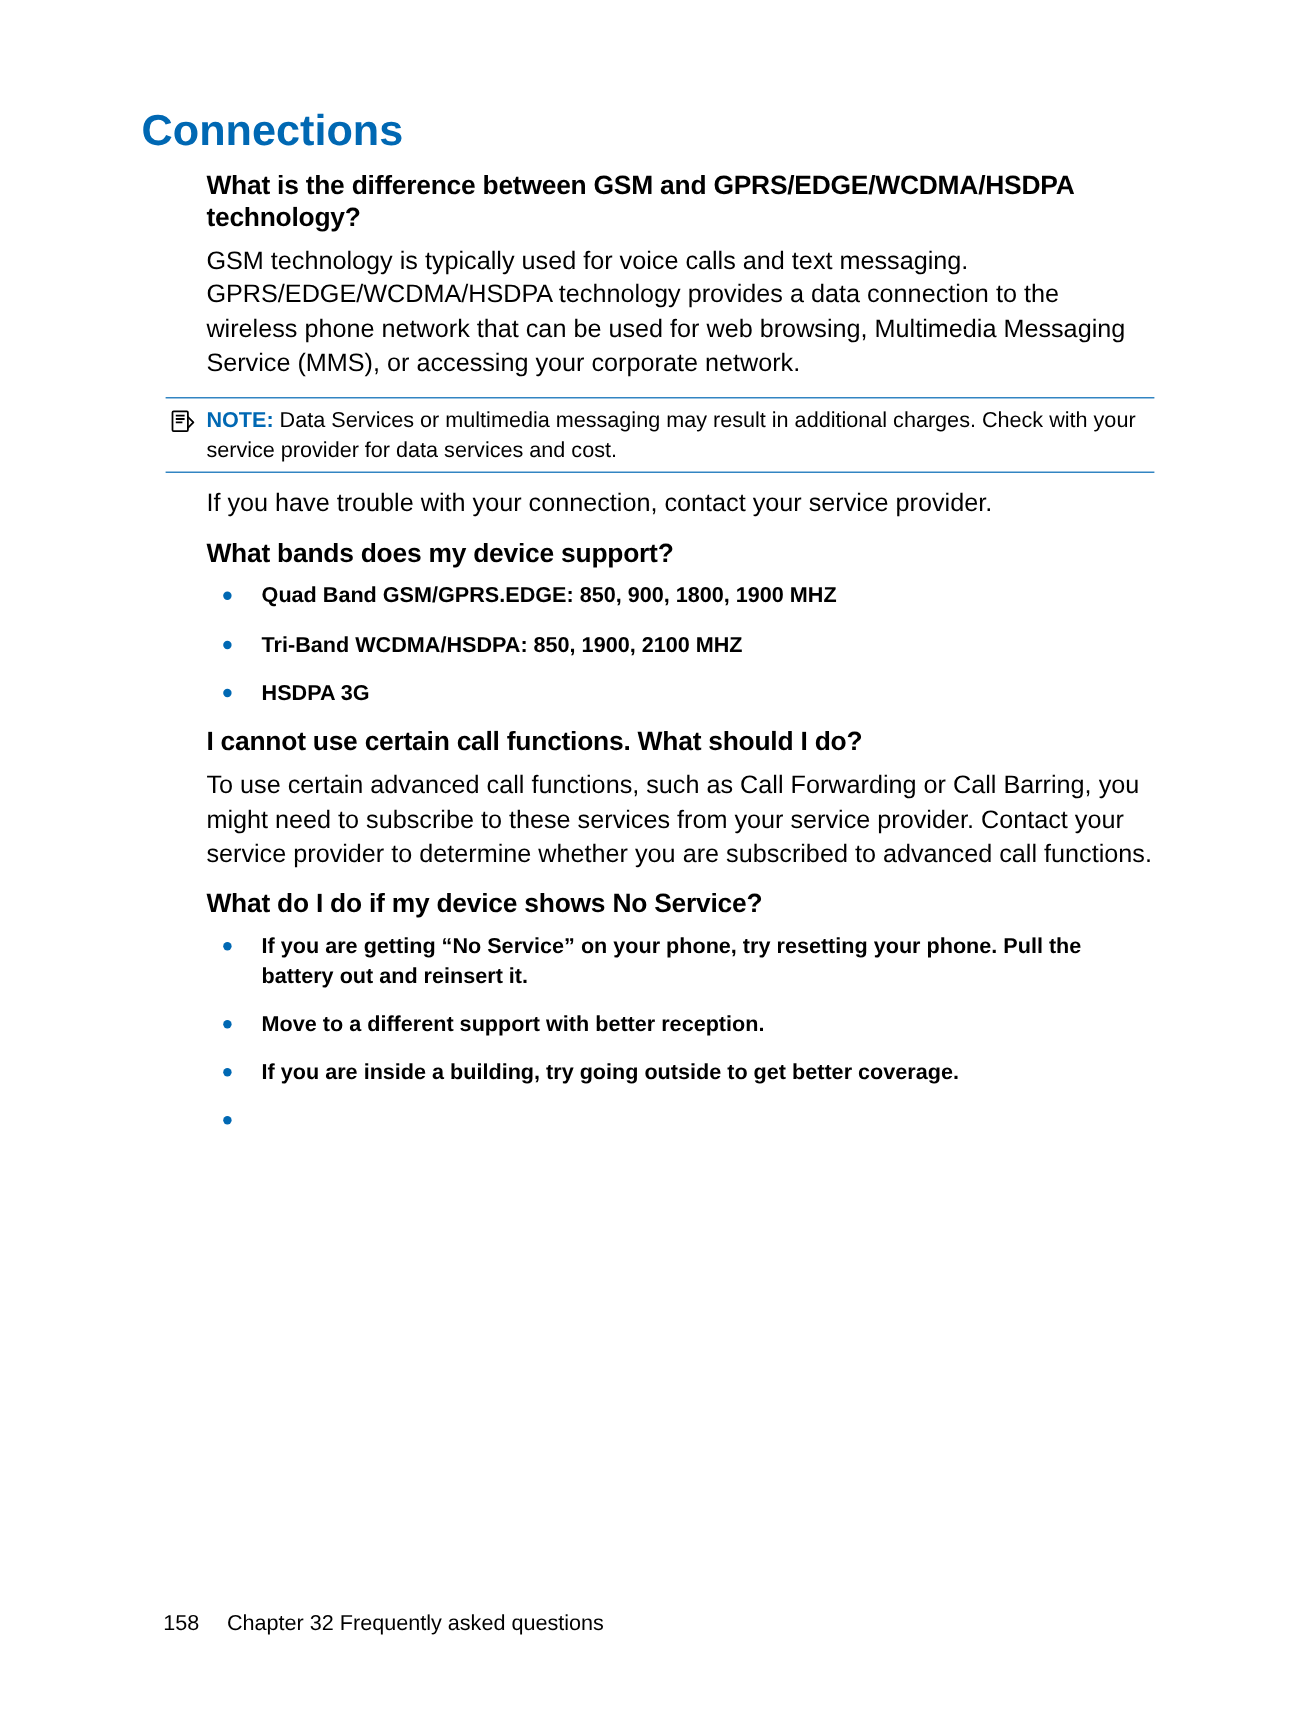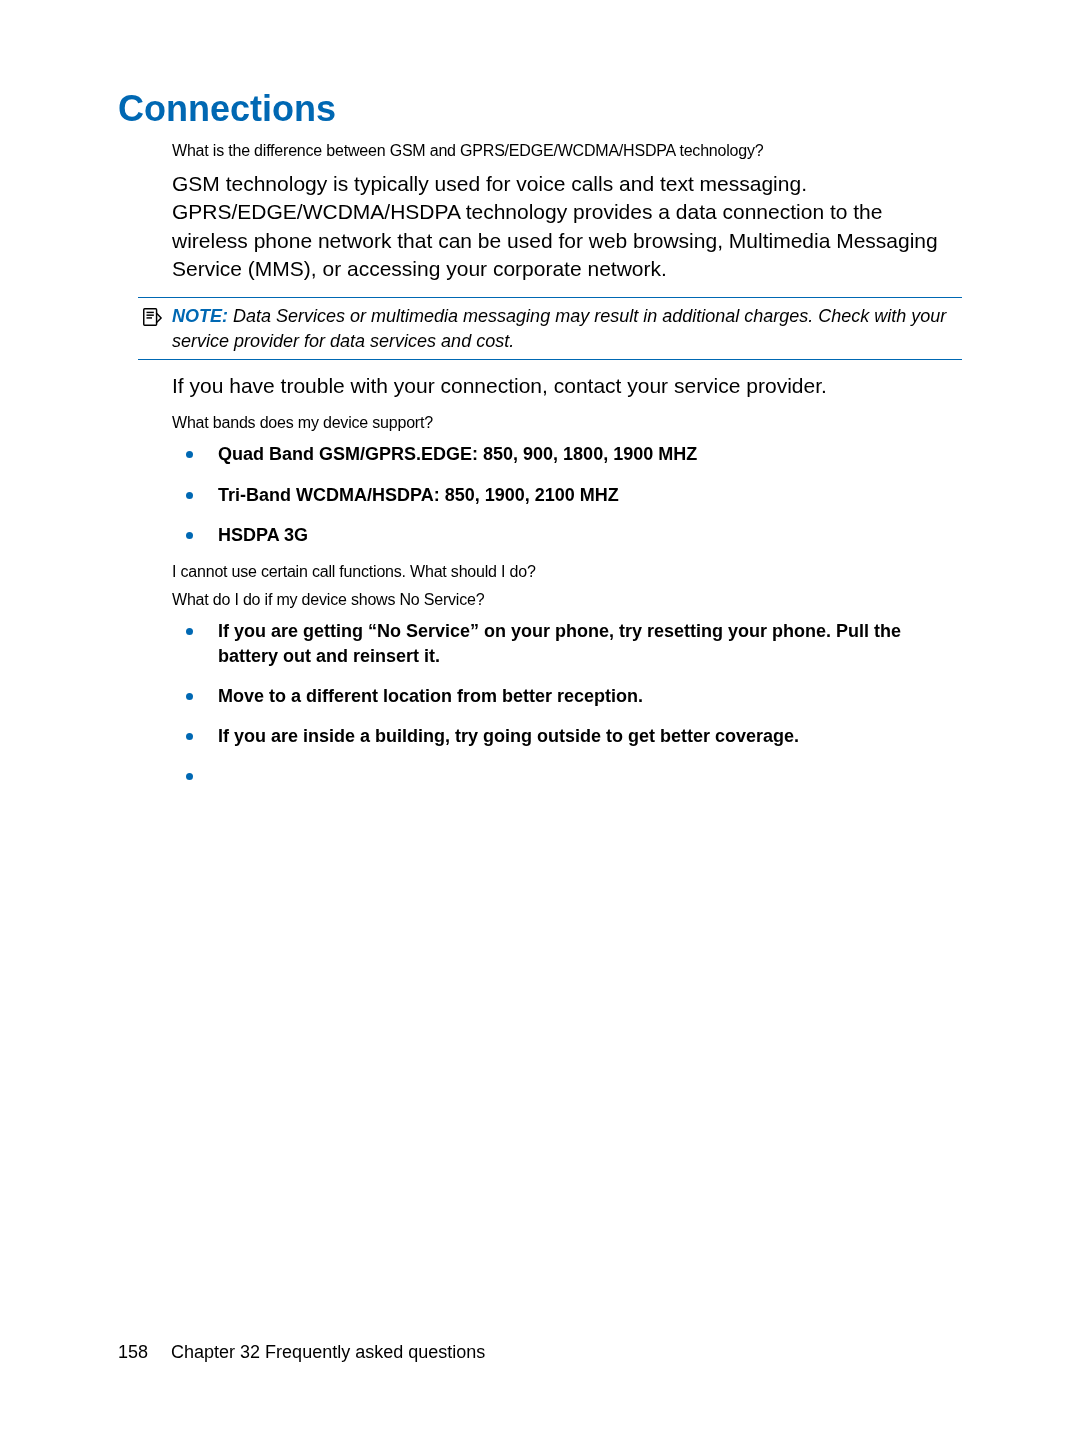--- a/index.html
+++ b/index.html
@@ -24,22 +24,22 @@
     font-size: 36px;
     font-weight: 700;
     color: #0068b3;
     margin: 0 0 12px 0;
     letter-spacing: 0px;
   }
   .content {
     padding-left: 54px;
   }
   .sub-heading {
-    font-size: 16px;
-    font-weight: 400;
+    font-size: 22px;
+    font-weight: 700;
     margin: 8px 0 10px 0;
     letter-spacing: -0.2px;
   }
   .para {
     font-size: 21px;
     line-height: 1.35;
     margin: 0 0 14px 0;
     font-weight: 400;
   }
   .note-block {
@@ -53,21 +53,20 @@
   }
   .note-rule-bottom {
     border: none;
     border-top: 1px solid #0068b3;
     margin: 4px 0 0 0;
   }
   .note-inner {
     display: flex;
     align-items: flex-start;
     padding: 2px 0 2px 0;
-    font-style: italic;
   }
   .note-icon {
     width: 28px;
     flex: 0 0 28px;
     display: flex;
     justify-content: center;
     padding-top: 2px;
   }
   .note-text {
     flex: 1;
@@ -96,21 +95,21 @@
     position: absolute;
     left: 14px;
     top: 9px;
     width: 7px;
     height: 7px;
     background: #0068b3;
     border-radius: 50%;
   }
   .footer {
     position: absolute;
-    left: 118px;
+    left: 136px;
     bottom: 74px;
     font-size: 18px;
   }
   .footer .page-num {
     margin-right: 18px;
   }
 </style>
 </head>
 <body>
 
@@ -146,25 +145,26 @@
     <p class="para">If you have trouble with your connection, contact your service provider.</p>
 
     <div class="sub-heading">What bands does my device support?</div>
     <ul class="bullets">
       <li><span class="bullet-dot"></span><span>Quad Band GSM/GPRS.EDGE: 850, 900, 1800, 1900 MHZ</span></li>
       <li><span class="bullet-dot"></span><span>Tri-Band WCDMA/HSDPA: 850, 1900, 2100 MHZ</span></li>
       <li><span class="bullet-dot"></span><span>HSDPA 3G</span></li>
     </ul>
 
     <div class="sub-heading">I cannot use certain call functions. What should I do?</div>
+    <p class="para">To use certain advanced call functions, such as Call Forwarding or Call Barring, you might need to subscribe to these services from your service provider. Contact your service provider to determine whether you are subscribed to advanced call functions.</p>
 
     <div class="sub-heading">What do I do if my device shows No Service?</div>
     <ul class="bullets">
       <li><span class="bullet-dot"></span><span>If you are getting “No Service” on your phone, try resetting your phone. Pull the battery out and reinsert it.</span></li>
-      <li><span class="bullet-dot"></span><span>Move to a different location from better reception.</span></li>
+      <li><span class="bullet-dot"></span><span>Move to a different support with better reception.</span></li>
       <li><span class="bullet-dot"></span><span>If you are inside a building, try going outside to get better coverage.</span></li>
       <li><span class="bullet-dot"></span></li>
     </ul>
 
   </div>
 
   <div class="footer">
     <span class="page-num">158</span>
     <span>Chapter 32   Frequently asked questions</span>
   </div>

